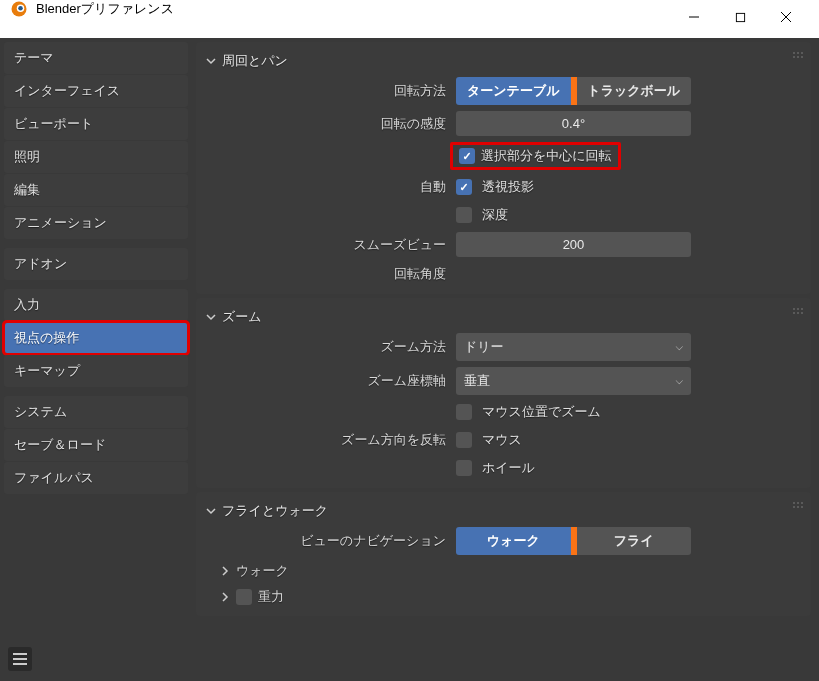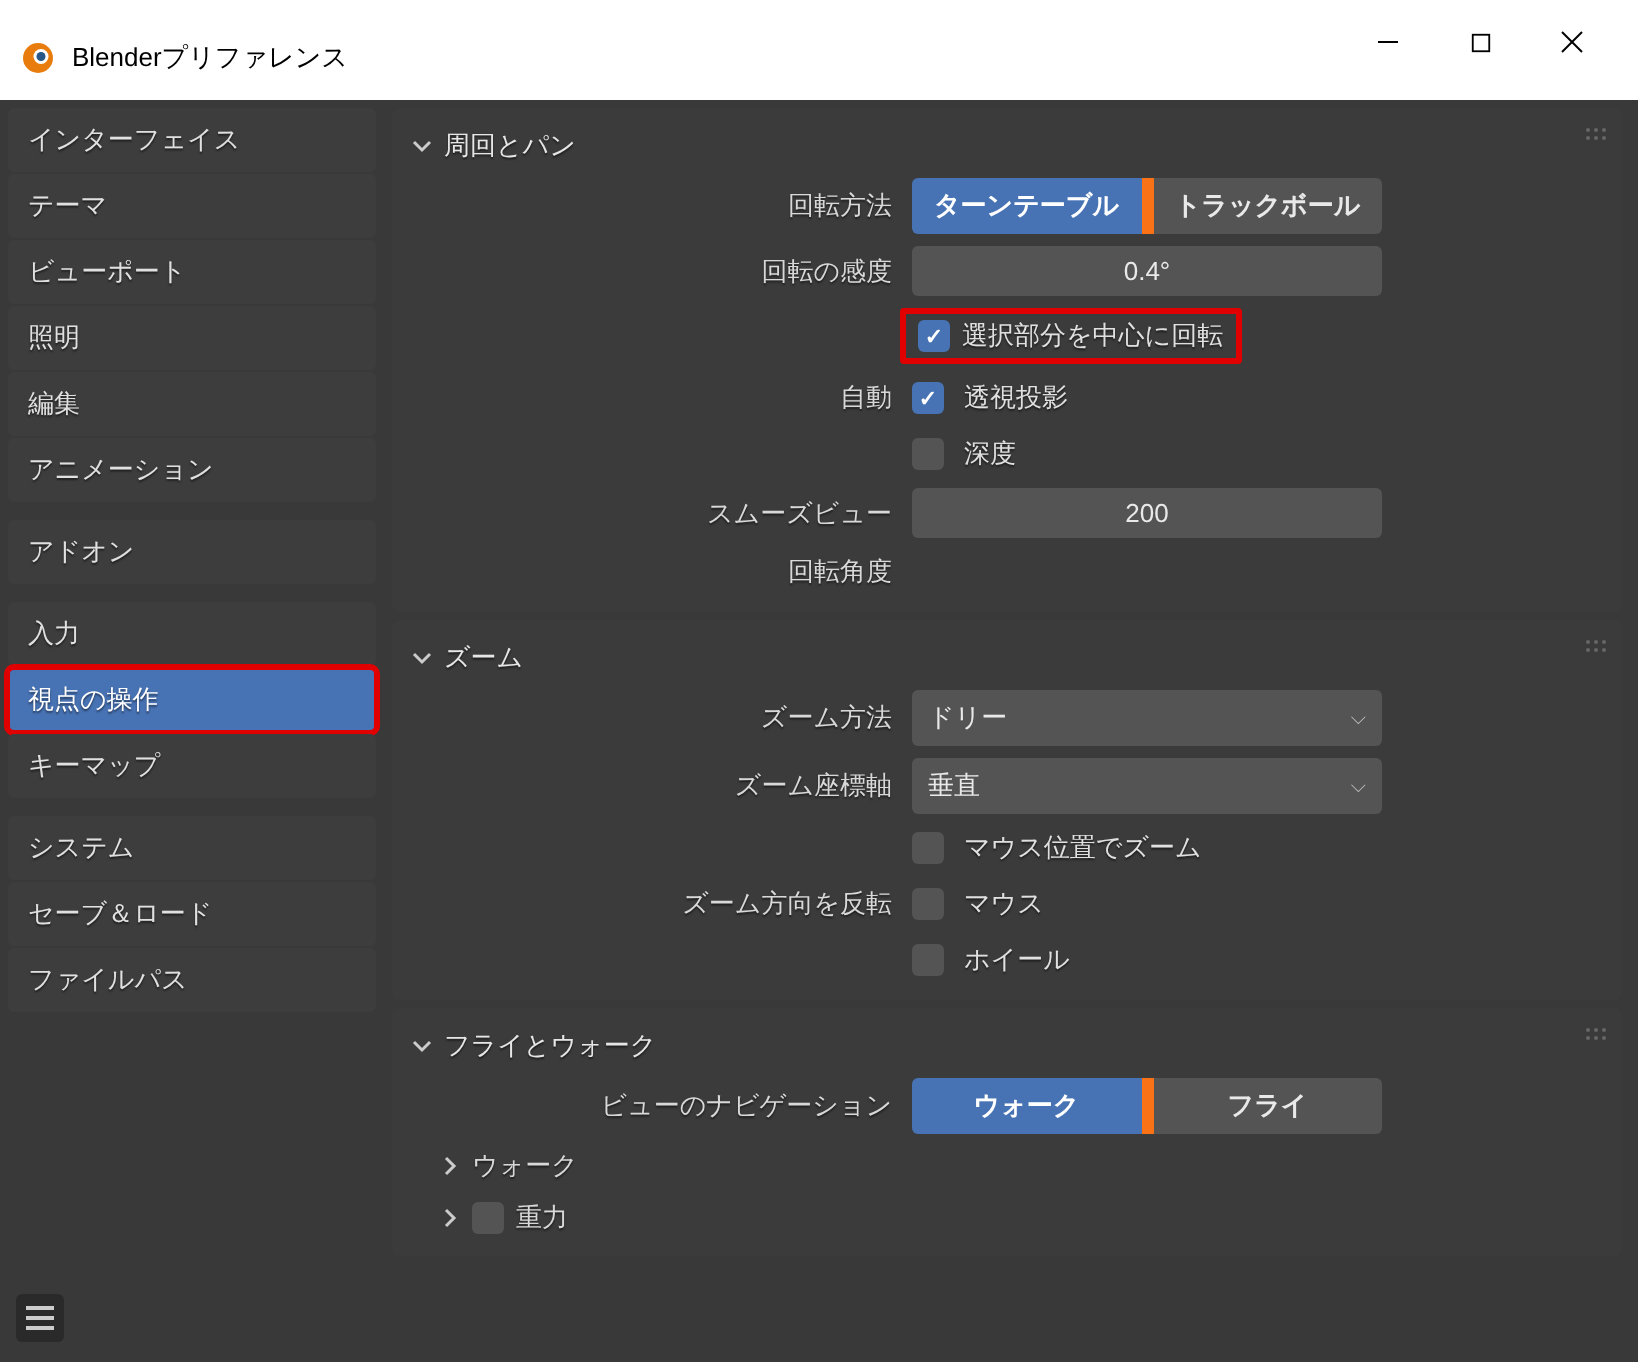--- a/index.html
+++ b/index.html
@@ -1,19 +1,19 @@
 <!DOCTYPE html>
 <html><head>
 <meta charset="utf-8">
 <style>
 * { margin: 0; padding: 0; box-sizing: border-box; font-family: sans-serif; }
 body { background: #1a1a1a; width: 819px; height: 681px; overflow: hidden; color: #ccc; font-size: 13px; user-select: none; }
 
 
-.titlebar { height: 50px; background: #fff; display: flex; align-items: flex-end; padding: 12px 10px; color: #000; }
+.titlebar { height: 38px; background: #fff; display: flex; align-items: flex-start; padding: 0 10px; color: #000; }
 .titlebar .logo { width: 18px; height: 18px; margin-right: 8px; }
 .titlebar .title { flex: 1; font-size: 13px; }
 .titlebar .winbtn { width: 46px; height: 34px; display: flex; align-items: center; justify-content: center; cursor: pointer; }
 
 
 .body-area { display: flex; height: calc(681px - 34px); background: #393939; }
 .sidebar { width: 192px; background: #393939; padding: 4px; display: flex; flex-direction: column; gap: 1px; }
 .sidebar-item { background: #3d3d3d; border-radius: 3px; padding: 7px 10px; cursor: pointer; color: #e0e0e0; text-shadow: 0 1px 1px rgba(0,0,0,0.5); }
 .sidebar-item.active { background: #4772b3; color: #ffffff; }
 .sidebar-item.highlighted { outline: 3px solid #e00000; outline-offset: -1px; }
@@ -81,22 +81,22 @@
         <line x1="1" y1="1" x2="11" y2="11" stroke="#000" stroke-width="1"></line>
         <line x1="11" y1="1" x2="1" y2="11" stroke="#000" stroke-width="1"></line>
       </svg>
     </div>
 </div>
 
 <div class="body-area">
 
   <div class="sidebar">
     <div class="sidebar-group">
+      <div class="sidebar-item">テーマ</div>
       <div class="sidebar-item">インターフェイス</div>
-      <div class="sidebar-item">テーマ</div>
       <div class="sidebar-item">ビューポート</div>
       <div class="sidebar-item">照明</div>
       <div class="sidebar-item">編集</div>
       <div class="sidebar-item">アニメーション</div>
     </div>
     <div class="sidebar-group">
       <div class="sidebar-item">アドオン</div>
     </div>
     <div class="sidebar-group">
       <div class="sidebar-item">入力</div>

